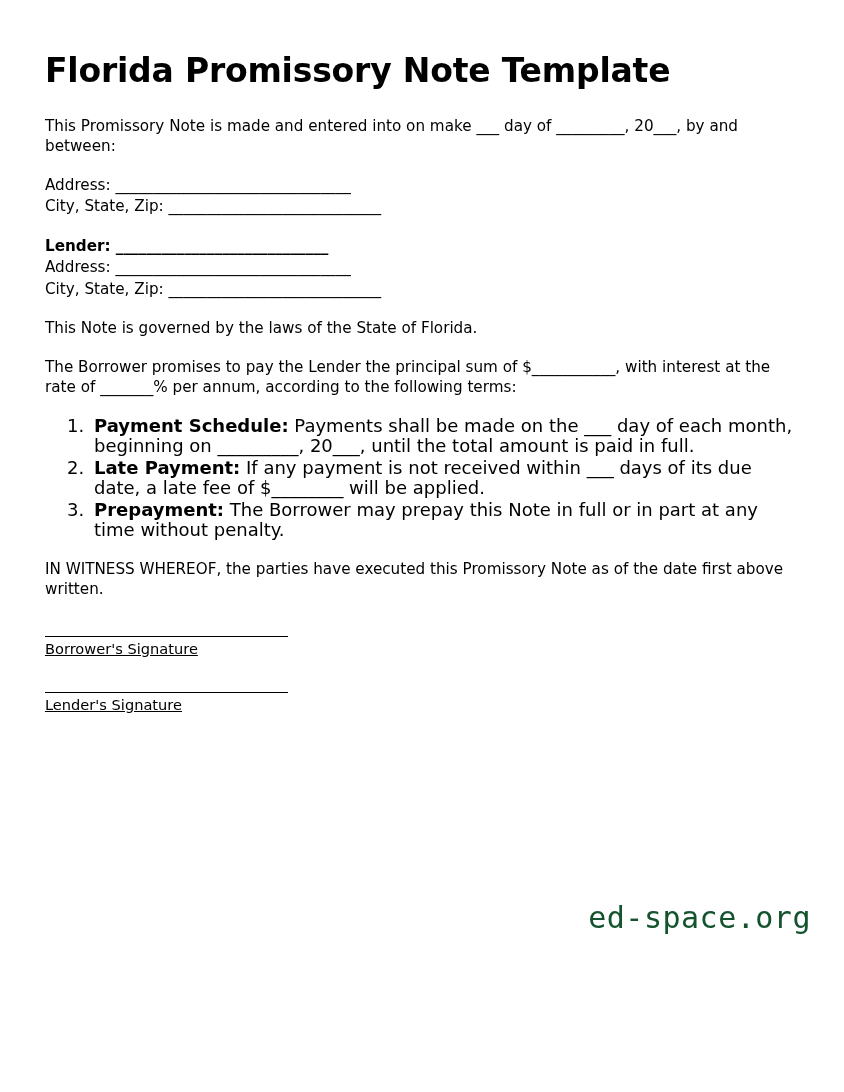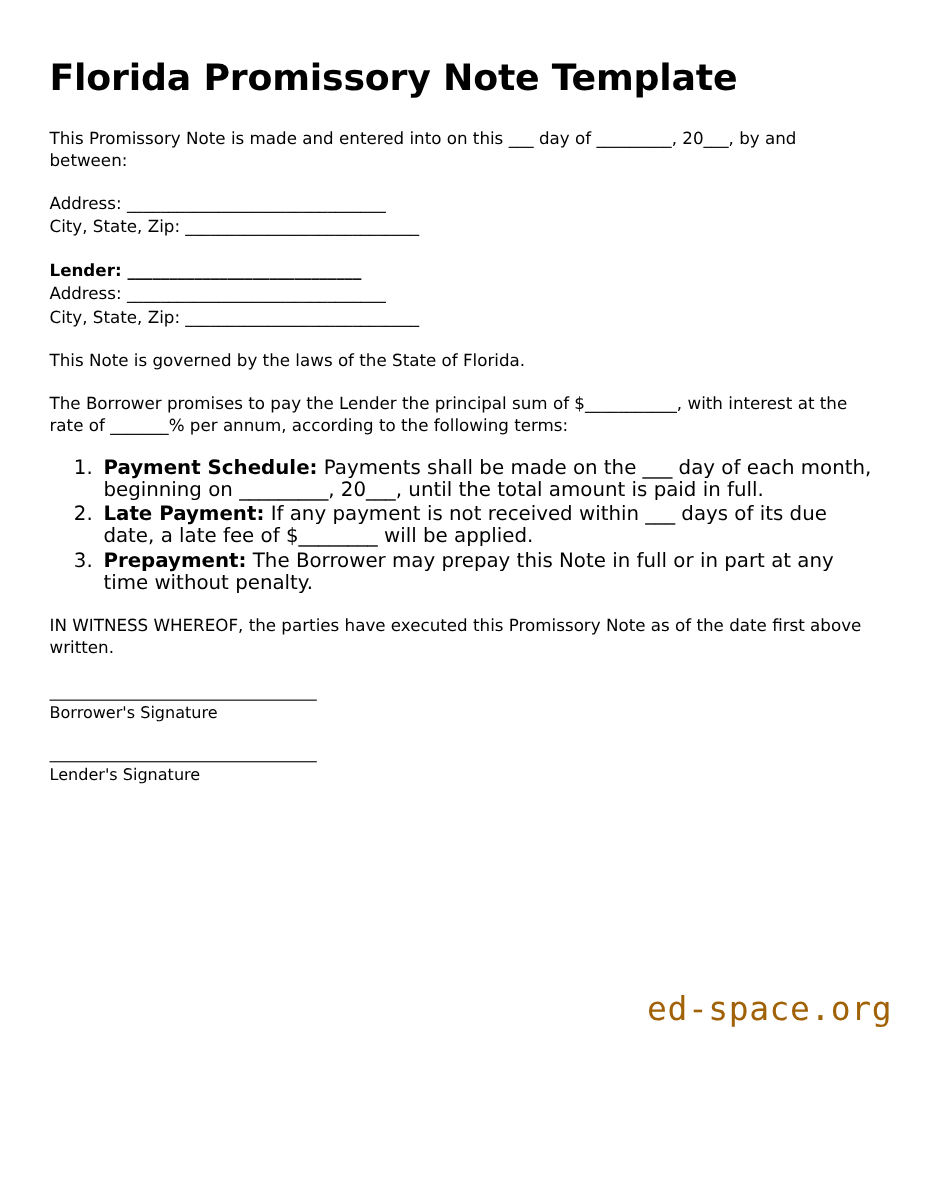--- a/index.html
+++ b/index.html
@@ -63,20 +63,21 @@
     line-height: 20.5px;
     margin: 0 0 1px 0;
     padding-left: 4px;
   }
   ol.terms > li .term-lead {
     font-weight: bold;
   }
 
   .sig-group {
     margin-top: 36px;
+    text-decoration: underline;
   }
   .sig-item {
     margin-bottom: 34px;
   }
   .sig-rule {
     width: 243px;
     height: 0;
     border-top: 1.6px solid #000000;
     margin-bottom: 2px;
   }
@@ -85,32 +86,32 @@
     line-height: 19px;
   }
 
   .footer-mark {
     position: absolute;
     right: 33px;
     bottom: 20px;
     font-family: "DejaVu Sans Mono", "Liberation Mono", monospace;
     font-size: 30px;
     letter-spacing: 0.5px;
-    color: #a16207;
+    color: #14532d;
     white-space: nowrap;
   }
 </style>
 </head>
 <body>
 
 <div class="page">
 
   <h1 class="doc-title">Florida Promissory Note Template</h1>
 
-  <p class="para">This Promissory Note is made and entered into on this ___ day of _________, 20___, by and between:</p>
+  <p class="para">This Promissory Note is made and entered into on make ___ day of _________, 20___, by and between:</p>
 
   <div class="party-block">
     <div class="line">Address: _______________________________</div>
     <div class="line">City, State, Zip: ____________________________</div>
   </div>
 
   <div class="party-block">
     <div class="line lbl">Lender: ____________________________</div>
     <div class="line">Address: _______________________________</div>
     <div class="line">City, State, Zip: ____________________________</div>

